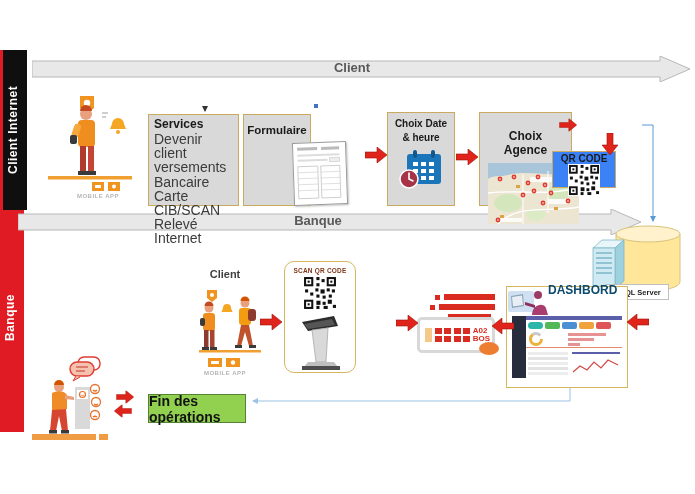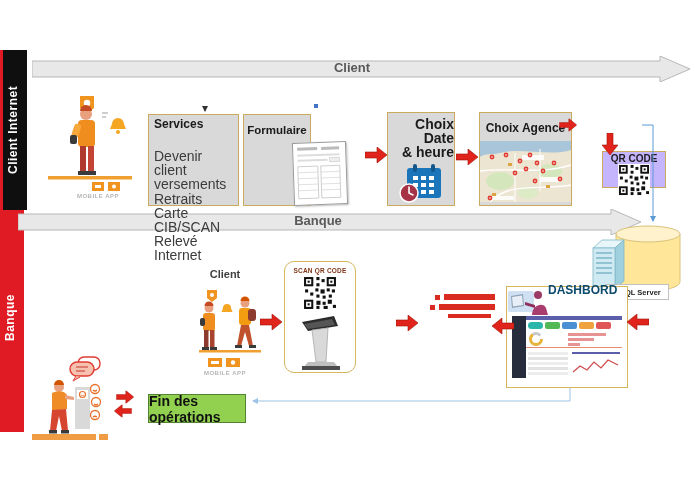--- a/index.html
+++ b/index.html
@@ -19,36 +19,36 @@
   .banner-label{font-weight:bold;font-size:13px;color:#595959;text-align:center;}
 
   
   .gbox{background:#d9d9d9;border:1px solid #c9aa5f;box-sizing:border-box;}
   .gbox .ttl{font-weight:bold;color:#1a1a1a;text-align:center;}
 
   .auth-box{left:148px;top:78px;width:86px;height:28px;background:#fff;border:1px solid #404040;
             box-sizing:border-box;padding:1px 0 0 6px;font-size:10px;font-weight:bold;color:#000;line-height:12px;}
 
   .services{left:148px;top:114px;width:91px;height:92px;padding:2px 0 0 5px;}
-  .services .ttl{text-align:left;font-size:12px;margin-bottom:18px;}
+  .services .ttl{text-align:left;font-size:12px;margin-bottom:1px;}
   .services .it{display:block;font-size:14px;color:#3b3b3b;line-height:14.2px;}
 
   .formulaire{left:243px;top:114px;width:68px;height:92px;}
   .formulaire .ttl{font-size:11.5px;margin-top:9px;}
 
   .choixdate{left:387px;top:112px;width:68px;height:94px;text-align:center;}
-  .choixdate .ttl{font-size:14px;margin-top:4px;line-height:14px;text-align:right;}
-
-  .choixagence{left:479px;top:112px;width:93px;height:94px;padding:0;}
+  .choixdate .ttl{font-size:10px;margin-top:4px;line-height:14px;}
+
+  .choixagence{left:479px;top:112px;width:93px;height:94px;padding:8px;}
   .choixagence .ttl{font-size:12px;margin-top:8px;}
 
   .validation{left:578px;top:112px;width:64px;height:26px;display:flex;align-items:center;justify-content:center;}
   .validation .ttl{font-size:10.5px;}
 
-  .qrbox{left:602px;top:151px;width:64px;height:37px;background:#c4b5fd;text-align:center;}
+  .qrbox{left:552px;top:151px;width:64px;height:37px;background:#3b82f6;text-align:center;}
   .qrbox .ttl{font-size:10px;margin-top:1px;}
 
   .paper{left:293px;top:142px;width:52px;height:61px;background:#fff;border:1px solid #9b9b9b;
          transform:rotate(-2deg);box-shadow:1px 1px 2px rgba(0,0,0,.25);}
 
   .bluedot{left:314px;top:104px;width:4px;height:4px;background:#4472c4;}
 
   
   .rarrow{width:22px;height:16px;}
   .rarrow.left{transform:rotate(180deg);}
@@ -114,21 +114,21 @@
   <svg class="abs" style="left:18px;top:209px;" width="625" height="26">
     <polygon points="0,5 593,5 593,0 623,13 593,26 593,21 0,21" fill="#e9e8e8" stroke="#b7b7b7" stroke-width="1"></polygon>
   </svg>
   <div class="abs banner-label" style="left:18px;top:213px;width:600px;">Banque</div>
 
 
   <div class="abs gbox services">
     <div class="ttl">Services</div>
     <span class="it">Devenir client</span>
     <span class="it">versements</span>
-    <span class="it">Retraits</span>
+    <span class="it">Bancaire</span>
     <span class="it">Carte CIB/SCAN</span>
     <span class="it">Relevé Internet</span>
   </div>
 
   <svg class="abs" style="left:42px;top:92px;" width="95" height="100">
     <path d="M38,4 h14 v12 l-7,6 l-7,-6 z" fill="#f0941f"></path>
     <circle cx="45" cy="11" r="3.2" fill="#fff"></circle>
     <rect x="60" y="20" width="6" height="2" fill="#cfcfcf"></rect>
       <rect x="60" y="24" width="4" height="2" fill="#cfcfcf"></rect>
     <path d="M70,32 a6,6 0 0 1 12,0 l2,5 h-16 z" fill="#f5a623"></path>
@@ -312,20 +312,38 @@
   <svg class="abs" style="left:428px;top:294px;" width="70" height="26">
     <g fill="#d92b1f">
       <rect x="7" y="1" width="5" height="5"></rect>
         <rect x="16" y="0" width="51" height="6"></rect>
       <rect x="2" y="11" width="5" height="5"></rect>
         <rect x="11" y="10" width="56" height="6"></rect>
       <rect x="20" y="20" width="43" height="4"></rect>
     </g>
   </svg>
 
+  <div class="abs board">
+    <span class="tan"></span>
+    <span class="grid">
+        <i></i>
+        <i></i>
+        <i></i>
+        <i></i>
+      </span>
+    <span class="grid">
+        <i></i>
+        <i></i>
+        <i></i>
+        <i></i>
+      </span>
+    <span class="btxt"><span>A02</span><br>
+    <span>BOS</span></span>
+    <span class="blob"></span>
+  </div>
 
   <div class="abs dashwrap"></div>
   <svg class="abs" style="left:508px;top:288px;" width="40" height="27">
     <rect x="0" y="3" width="26" height="21" rx="2" fill="#cfe0f2"></rect>
     <polygon points="3,8 15,6 16,18 4,20" fill="#8fa3b8"></polygon>
     <polygon points="4,9 14,7.5 15,17 5,18.5" fill="#e8eef5"></polygon>
     <circle cx="30" cy="7" r="4" fill="#9c3a66"></circle>
     <path d="M24,27 C24,16 36,14 38,20 L40,27 Z" fill="#a83d6e"></path>
     <path d="M27,17 L17,14 L17,17 L27,20 Z" fill="#8e2f5e"></path>
   </svg>

